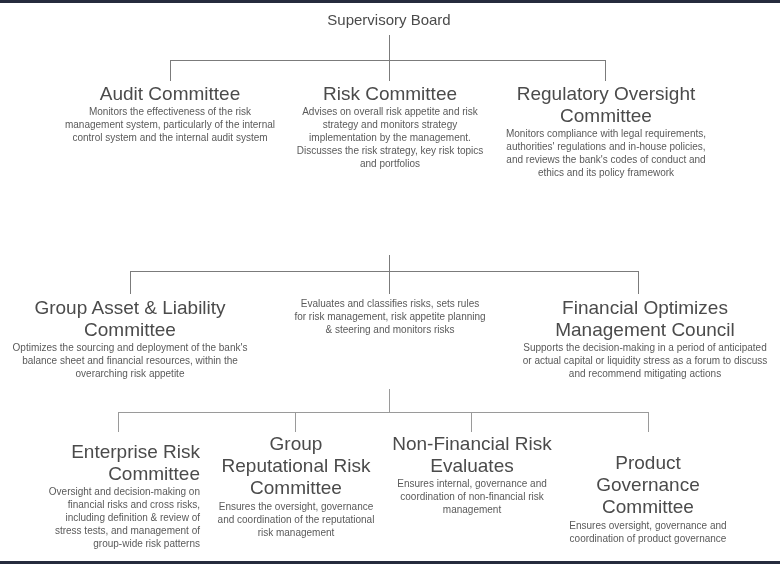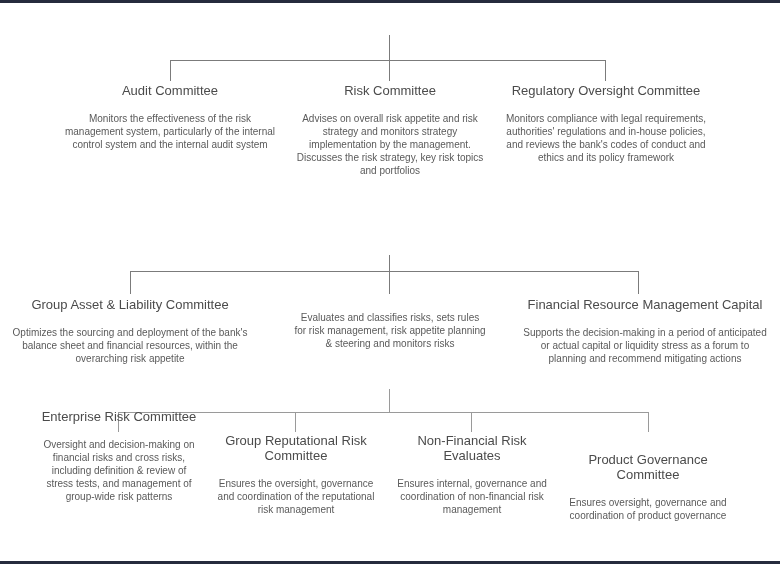--- a/index.html
+++ b/index.html
@@ -20,34 +20,34 @@
     border-top: 3px solid #262b3d;
     border-bottom: 3px solid #262b3d;
   }
   
   .node {
     position: absolute;
     text-align: center;
     color: #565656;
   }
   .node-title {
-    font-size: 13px;
+    font-size: 19px;
     line-height: 1.17;
     color: #4b4b4b;
     font-weight: 400;
     white-space: pre-line;
   }
   .node-title.big {
     font-size: 15px;
   }
   .node-sub {
     font-size: 10px;
     line-height: 1.30;
     color: #5a5a5a;
-    margin-top: 14px;
+    margin-top: 0;
     white-space: pre-line;
   }
   .node-sub.wide {
     font-size: 10.5px;
   }
   
   .root .node-title { font-size: 15px; }
 
   
   .line-h, .line-v {
@@ -56,20 +56,23 @@
   }
   .line-h { height: 1px; }
   .line-v { width: 1px; }
   .line-h.soft, .line-v.soft { background: #9a9a9a; }
 </style>
 </head>
 <body>
 
 <div class="canvas">
 
+  <div class="node root" style="left:289px; top:8px; width:200px;">
+    <div class="node-title big">Supervisory Board</div>
+  </div>
 
   <div class="line-v" style="left:389px; top:32px; height:26px;"></div>
   <div class="line-h" style="left:170px; top:57px; width:436px;"></div>
   <div class="line-v" style="left:170px; top:57px; height:21px;"></div>
   <div class="line-v" style="left:389px; top:57px; height:21px;"></div>
   <div class="line-v" style="left:605px; top:57px; height:21px;"></div>
 
   <div class="node" style="left:62px; top:80px; width:216px;">
     <div class="node-title">Audit Committee</div>
     <div class="node-sub">Monitors the effectiveness of the risk management system, particularly of the internal control system and the internal audit system</div>
@@ -95,32 +98,32 @@
   <div class="node" style="left:12px; top:294px; width:236px;">
     <div class="node-title">Group Asset &amp; Liability Committee</div>
     <div class="node-sub">Optimizes the sourcing and deployment of the bank's balance sheet and financial resources, within the overarching risk appetite</div>
   </div>
 
   <div class="node" style="left:294px; top:294px; width:192px;">
     <div class="node-sub">Evaluates and classifies risks, sets rules for risk management, risk appetite planning &amp; steering and monitors risks</div>
   </div>
 
   <div class="node" style="left:522px; top:294px; width:246px;">
-    <div class="node-title">Financial Resource Management Capital</div>
-    <div class="node-sub">Supports the decision-making in a period of anticipated or actual capital or liquidity stress as a forum to planning and recommend mitigating actions</div>
+    <div class="node-title">Financial Optimizes Management Council</div>
+    <div class="node-sub">Supports the decision-making in a period of anticipated or actual capital or liquidity stress as a forum to discuss and recommend mitigating actions</div>
   </div>
 
   <div class="line-v soft" style="left:389px; top:386px; height:23px;"></div>
   <div class="line-h soft" style="left:118px; top:409px; width:531px;"></div>
   <div class="line-v soft" style="left:118px; top:409px; height:20px;"></div>
   <div class="line-v soft" style="left:295px; top:409px; height:20px;"></div>
   <div class="line-v soft" style="left:471px; top:409px; height:20px;"></div>
   <div class="line-v soft" style="left:648px; top:409px; height:20px;"></div>
 
-  <div class="node" style="left:38px; top:406px; width:162px;">
+  <div class="node" style="left:38px; top:438px; width:162px;text-align:right;">
     <div class="node-title">Enterprise Risk Committee</div>
     <div class="node-sub">Oversight and decision-making on financial risks and cross risks, including definition &amp; review of stress tests, and management of group-wide risk patterns</div>
   </div>
 
   <div class="node" style="left:215px; top:430px; width:162px;text-align:center;">
     <div class="node-title">Group Reputational Risk Committee</div>
     <div class="node-sub">Ensures the oversight, governance and coordination of the reputational risk management</div>
   </div>
 
   <div class="node" style="left:390px; top:430px; width:164px;">

